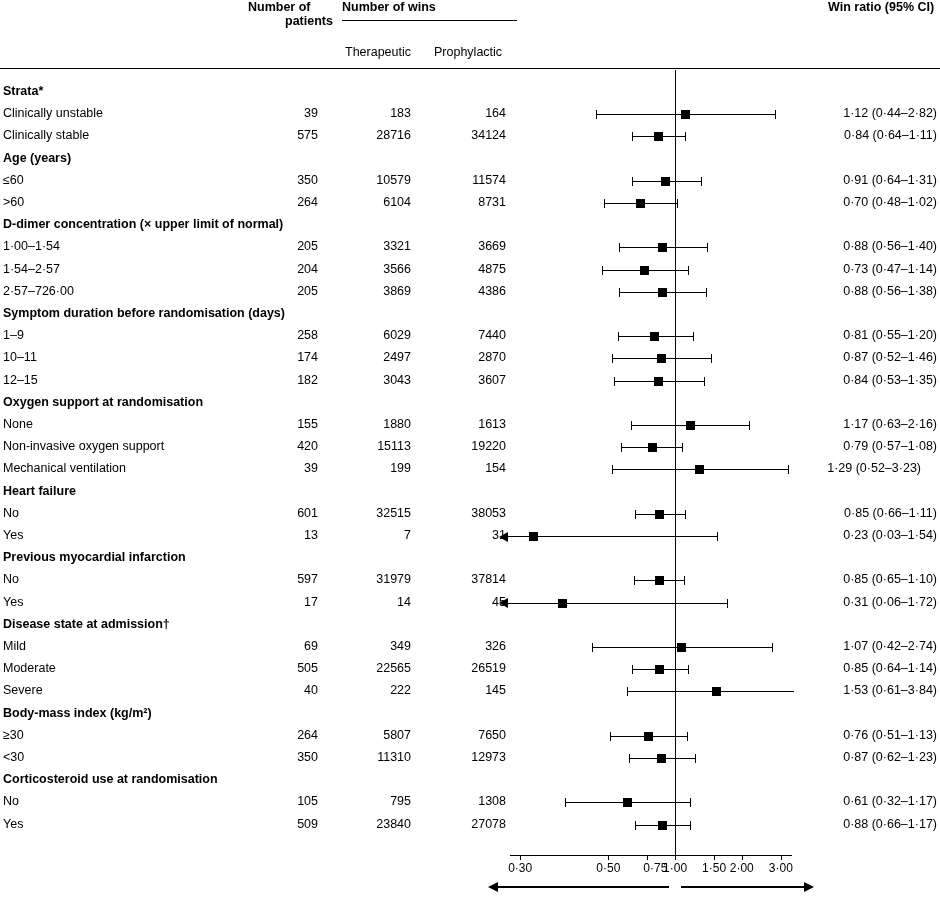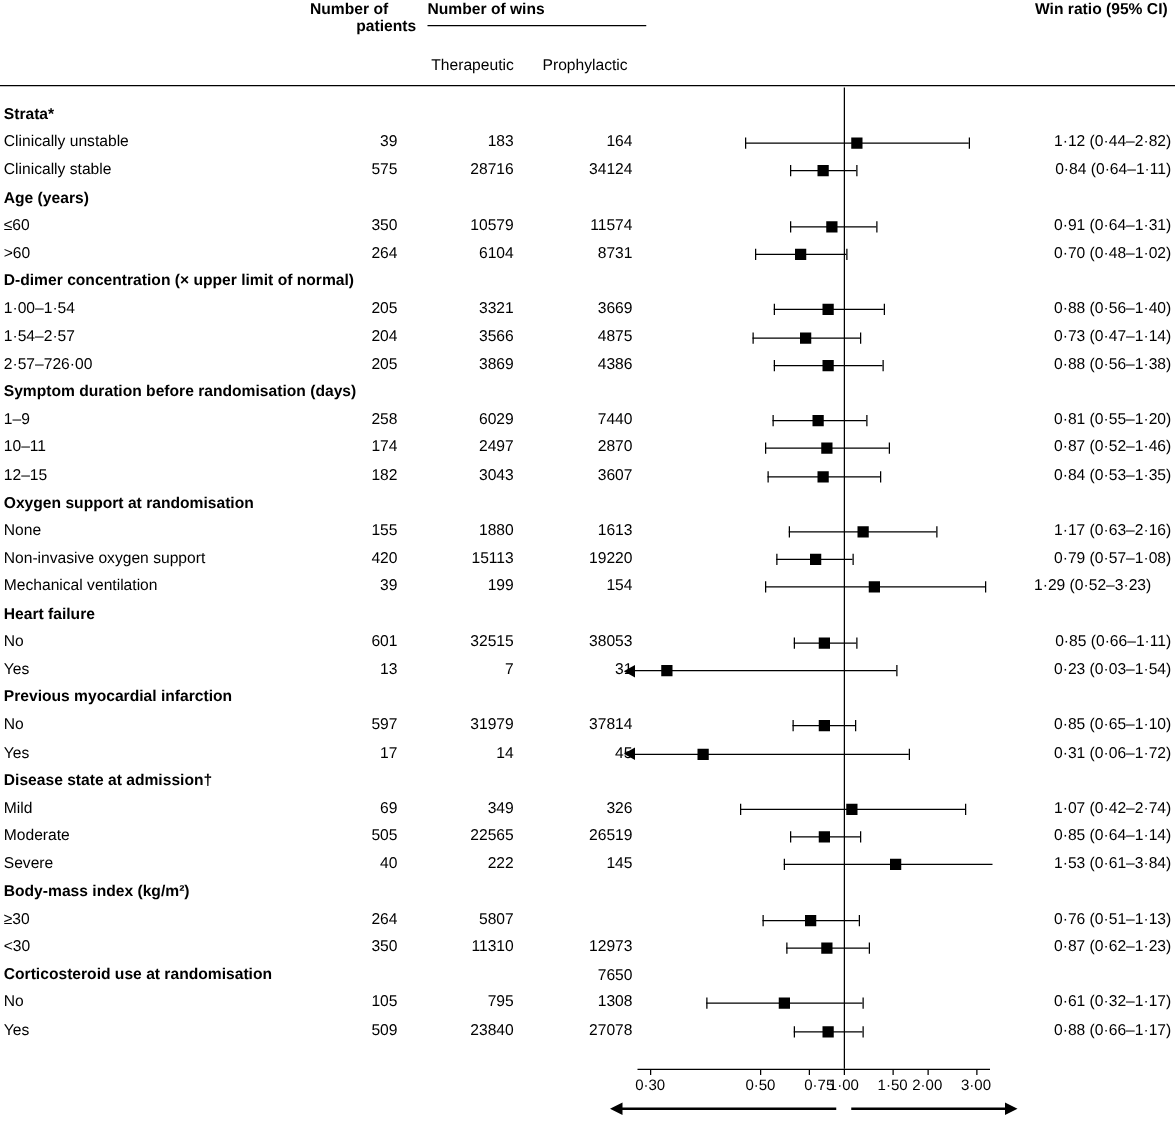--- a/index.html
+++ b/index.html
@@ -298,21 +298,21 @@
     <div class="num" style="left: 251px; top: 683.4px; width: 160px;">222</div>
     <div class="num" style="left: 346px; top: 683.4px; width: 160px;">145</div>
     <div class="ratio" style="left: 677px; top: 683.4px; width: 260px;">1·53 (0·61–3·84)</div>
     <div class="ci" style="left: 627.488px; top: 691.4px; width: 166.512px;"></div>
     <div class="cap" style="left: 627.488px; top: 687.4px; height: 9px;"></div>
     <div class="sq" style="left: 711.508px; top: 687.4px; width: 9px; height: 9px;"></div>
     <div class="rowlabel group" style="left: 3px; top: 705.6px;">Body-mass index (kg/m²)</div>
     <div class="rowlabel" style="left: 3px; top: 727.8px;">≥30</div>
     <div class="num" style="left: 158px; top: 727.8px; width: 160px;">264</div>
     <div class="num" style="left: 251px; top: 727.8px; width: 160px;">5807</div>
-    <div class="num" style="left: 346px; top: 727.8px; width: 160px; margin-top: 45px;">7650</div>
+    <div class="num" style="left: 346px; top: 727.8px; width: 160px;">7650</div>
     <div class="ratio" style="left: 677px; top: 727.8px; width: 260px;">0·76 (0·51–1·13)</div>
     <div class="ci" style="left: 610.253px; top: 735.8px; width: 76.5826px;"></div>
     <div class="cap" style="left: 610.253px; top: 731.8px; height: 9px;"></div>
     <div class="cap" style="left: 686.835px; top: 731.8px; height: 9px;"></div>
     <div class="sq" style="left: 644.152px; top: 731.8px; width: 9px; height: 9px;"></div>
     <div class="rowlabel" style="left: 3px; top: 750px;">&lt;30</div>
     <div class="num" style="left: 158px; top: 750px; width: 160px;">350</div>
     <div class="num" style="left: 251px; top: 750px; width: 160px;">11310</div>
     <div class="num" style="left: 346px; top: 750px; width: 160px;">12973</div>
     <div class="ratio" style="left: 677px; top: 750px; width: 260px;">0·87 (0·62–1·23)</div>

